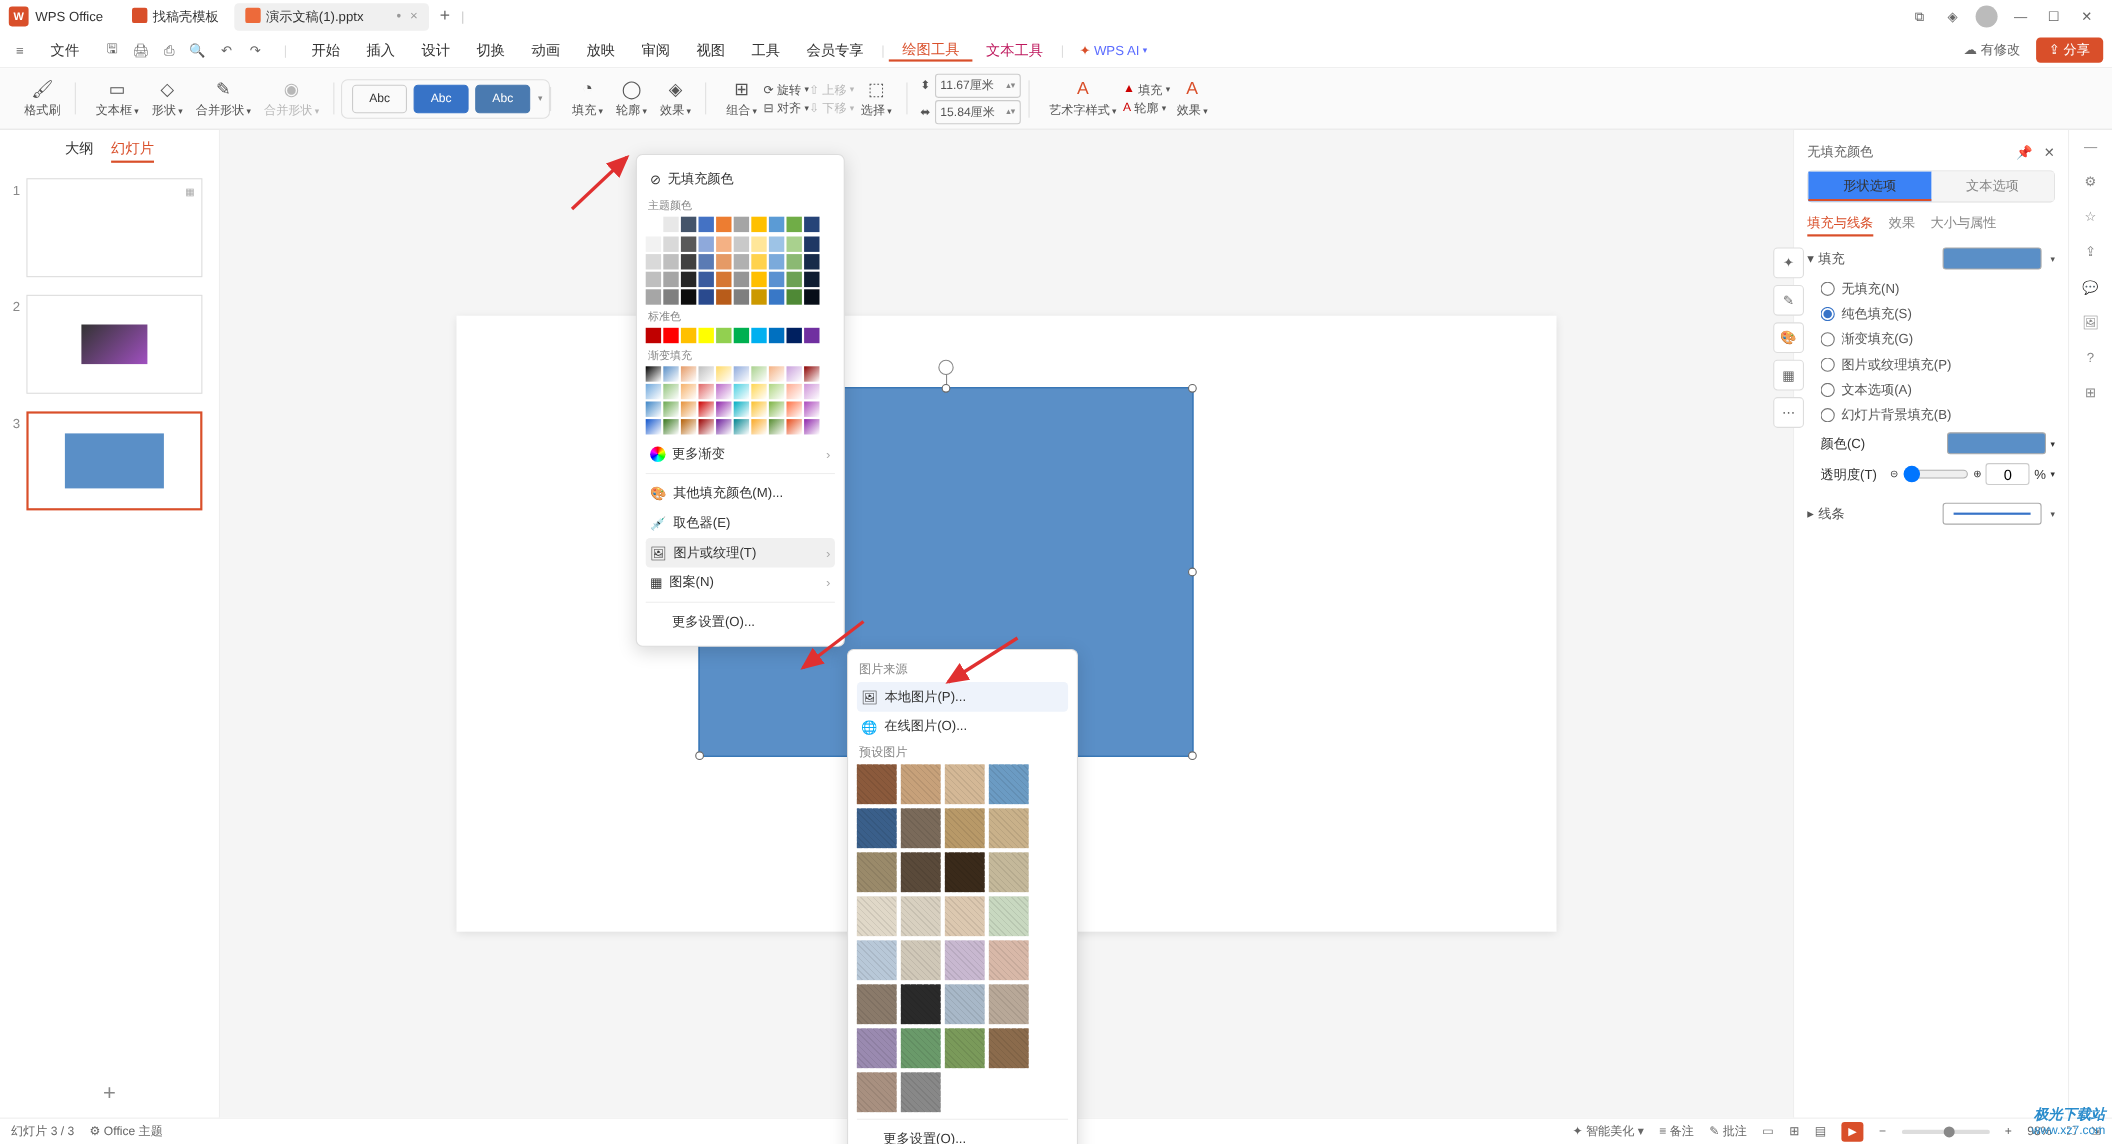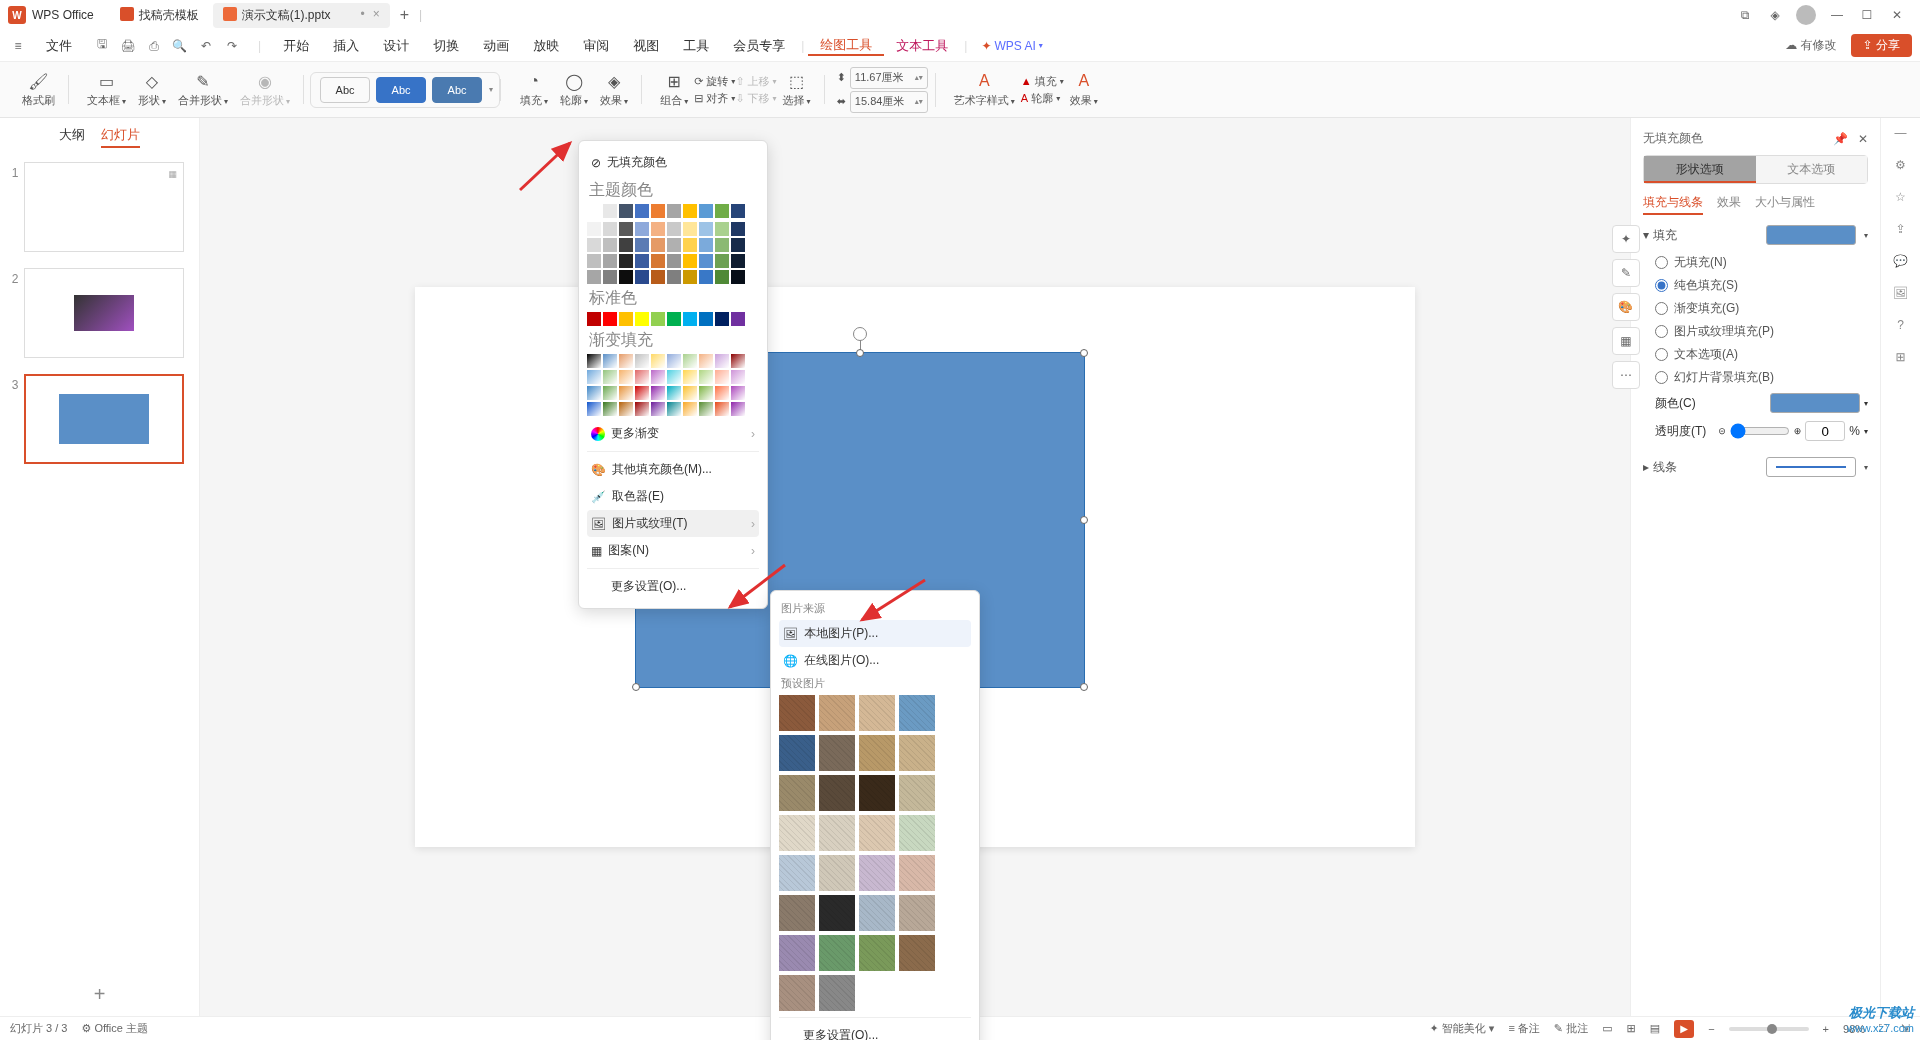--- a/index.html
+++ b/index.html
@@ -67,21 +67,21 @@
 
 
 .quicktb { position: absolute; right: 280px; top: 225px; display: flex; flex-direction: column; gap: 6px; }
 .quicktb .qbtn { width: 28px; height: 28px; border: 1px solid #ddd; border-radius: 4px; background: #fff; display: flex; align-items: center; justify-content: center; color: #666; }
 
 
 .rightpanel { width: 250px; border-left: 1px solid #eee; padding: 8px 12px; display: flex; flex-direction: column; }
 .rphead { display: flex; align-items: center; justify-content: space-between; padding: 4px 0 8px; color: #666; }
 .rptabs { display: flex; border: 1px solid #ddd; border-radius: 4px; margin-bottom: 10px; }
 .rptabs span { flex: 1; text-align: center; padding: 5px; cursor: pointer; }
-.rptabs span.active { background: #a3a3a3; box-shadow: inset 0 -2px 0 #d94f2a; }
+.rptabs span.active { background: #3b82f6; box-shadow: inset 0 -2px 0 #d94f2a; }
 .rptabs span:not(.active) { background: #f5f5f5; color: #888; }
 .subtabs { display: flex; gap: 14px; font-size: 12px; margin-bottom: 10px; }
 .subtabs span.active { color: #d94f2a; border-bottom: 2px solid #d94f2a; padding-bottom: 2px; }
 .subtabs span { color: #888; }
 .section { margin-bottom: 12px; }
 .sechdr { display: flex; align-items: center; gap: 4px; color: #555; margin-bottom: 6px; }
 .radiorow { display: flex; align-items: center; gap: 6px; padding: 3px 0 3px 12px; font-size: 12px; color: #555; }
 .radiorow input { accent-color: #3773c7; }
 .fieldrow { display: flex; align-items: center; justify-content: space-between; padding: 4px 0 4px 12px; }
 .colorbox { width: 90px; height: 20px; background: #5a8fc7; border: 1px solid #aaa; border-radius: 3px; }
@@ -95,21 +95,21 @@
 
 
 .statusbar { height: 24px; display: flex; align-items: center; padding: 0 10px; border-top: 1px solid #eee; font-size: 11px; color: #666; gap: 14px; }
 .statusbar .spacer { flex: 1; }
 .statusbar .playbtn { width: 20px; height: 18px; background: #d94f2a; border-radius: 3px; color: #fff; display: flex; align-items: center; justify-content: center; font-size: 10px; }
 
 
 .fillpopup { position: absolute; left: 578px; top: 140px; width: 190px; background: #fff; border: 1px solid #ddd; border-radius: 6px; box-shadow: 0 4px 16px rgba(0,0,0,0.15); padding: 8px; z-index: 50; }
 .fillpopup .row { display: flex; align-items: center; gap: 6px; padding: 5px 4px; cursor: pointer; border-radius: 4px; font-size: 12px; }
 .fillpopup .row:hover, .fillpopup .row.hov { background: #f0f0f0; }
-.fillpopup .lbl { font-size: 16px; color: #888; margin: 4px 0 3px 2px; }
+.fillpopup .lbl { font-size: 10px; color: #888; margin: 4px 0 3px 2px; }
 .swatches { display: flex; flex-wrap: wrap; gap: 2px; margin-bottom: 4px; }
 .sw { width: 14px; height: 14px; }
 .sub { margin-left: auto; color: #aaa; }
 
 
 .picpopup { position: absolute; left: 770px; top: 590px; width: 210px; background: #fff; border: 1px solid #ddd; border-radius: 6px; box-shadow: 0 4px 16px rgba(0,0,0,0.15); padding: 8px; z-index: 60; }
 .picpopup .lbl { font-size: 11px; color: #888; margin: 2px 0 4px 2px; }
 .picpopup .row { display: flex; align-items: center; gap: 6px; padding: 5px 4px; cursor: pointer; border-radius: 4px; font-size: 12px; }
 .picpopup .row.hov { background: #eef3fb; }
 .texgrid { display: flex; flex-wrap: wrap; gap: 4px; margin-top: 4px; margin-bottom: 6px; }

